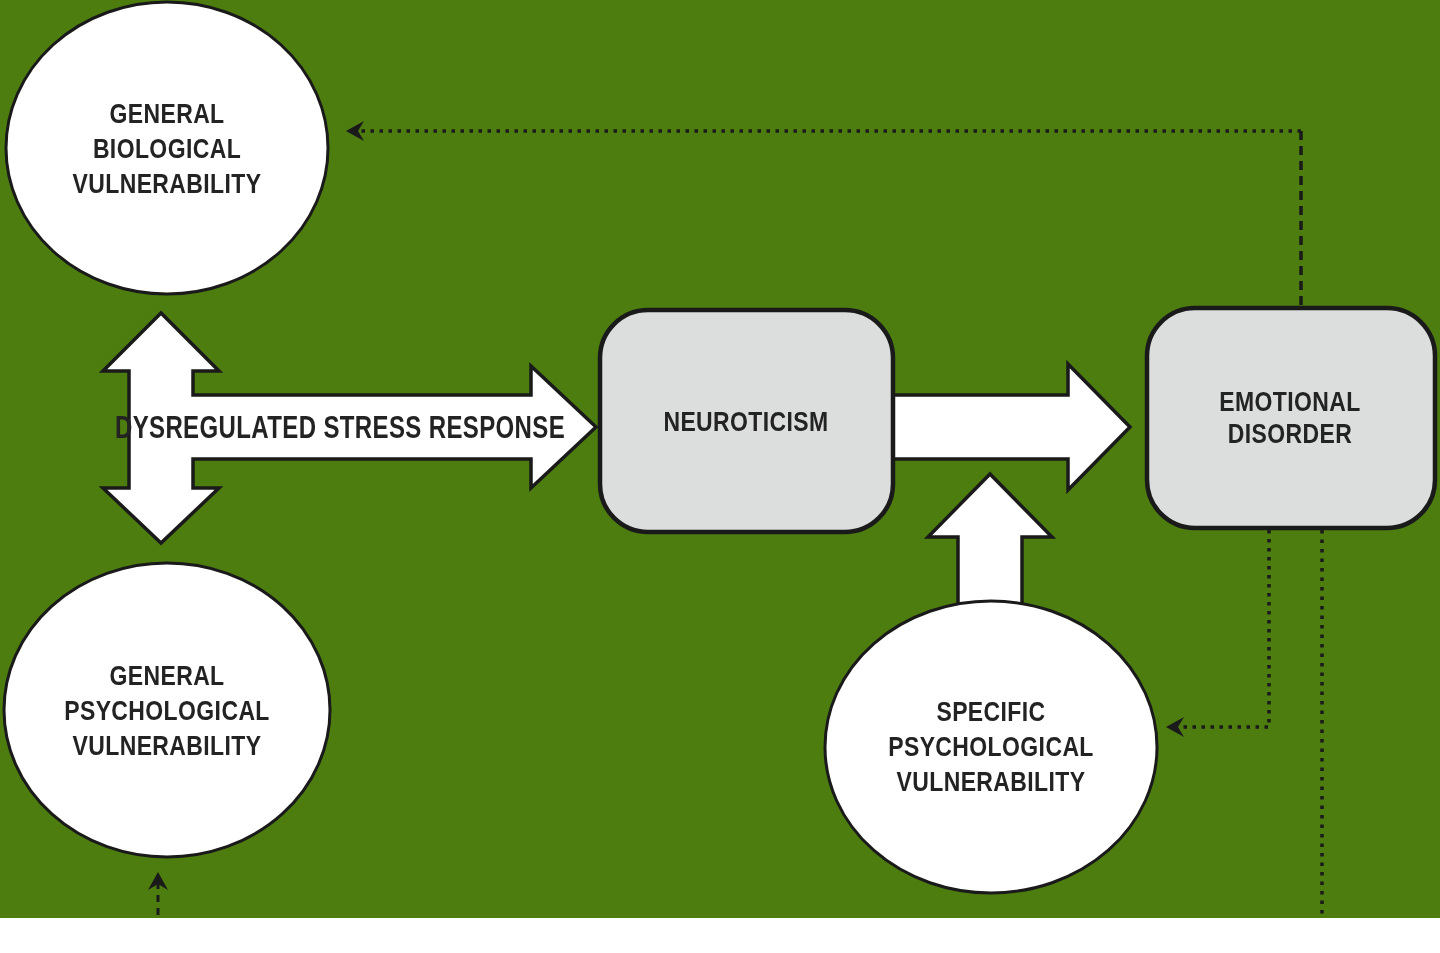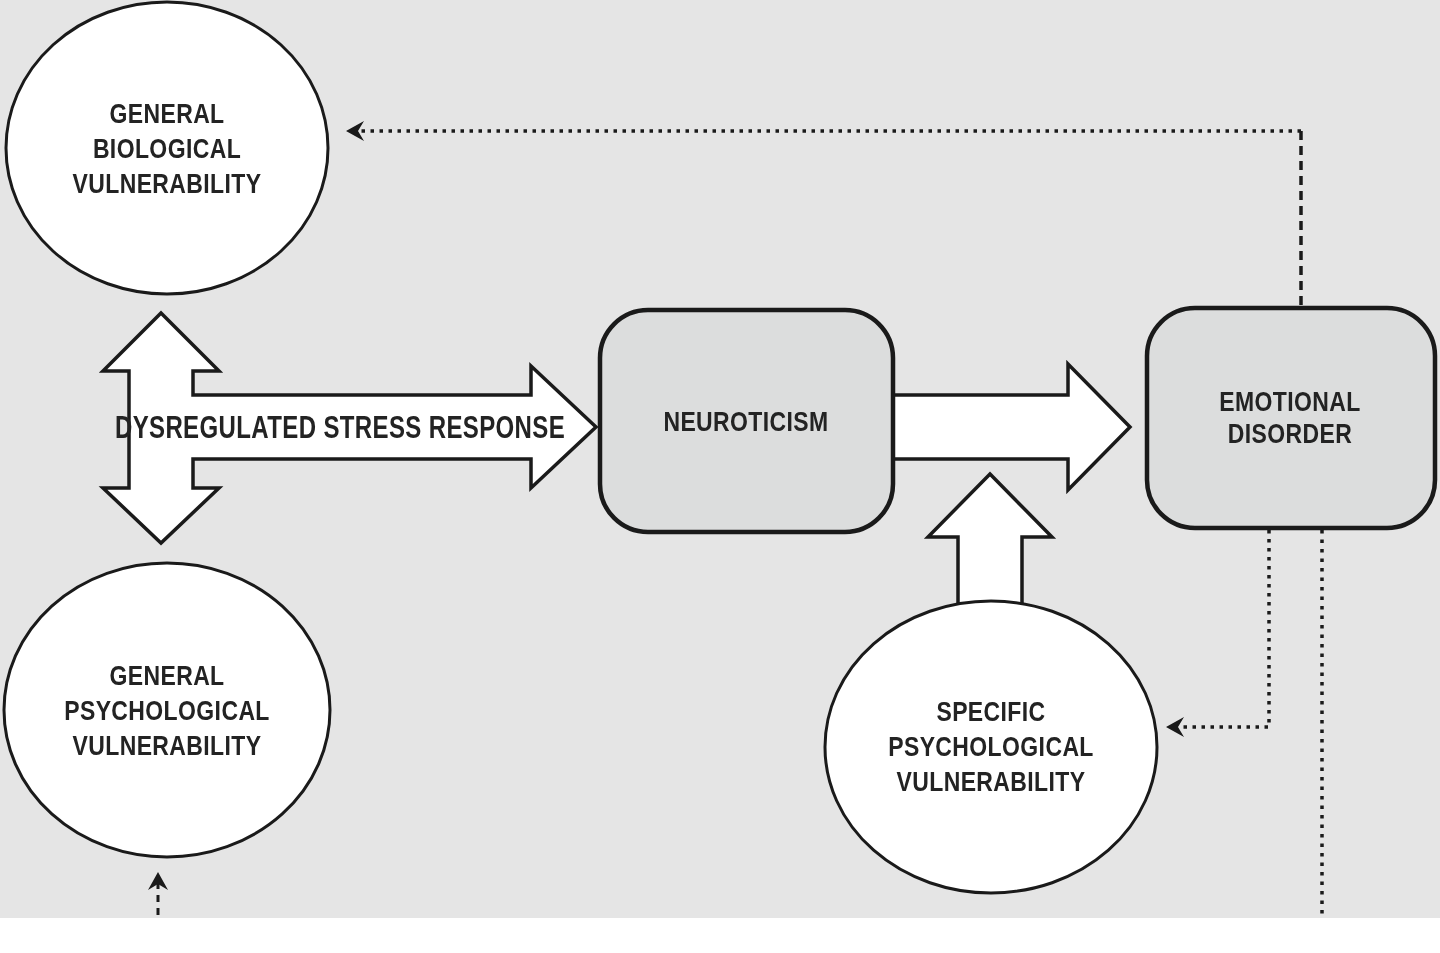--- a/index.html
+++ b/index.html
@@ -4,21 +4,21 @@
 <style>
   html, body {
     margin: 0;
     padding: 0;
     background: #ffffff;
   }
   #stage {
     position: relative;
     width: 1440px;
     height: 918px;
-    background: #e5e5e5;
+    background: #4d7c0f;
     overflow: hidden;
     font-family: "Liberation Sans", sans-serif;
   }
   #diagram-svg {
     position: absolute;
     left: 0;
     top: 0;
   }
   .label {
     position: absolute;

